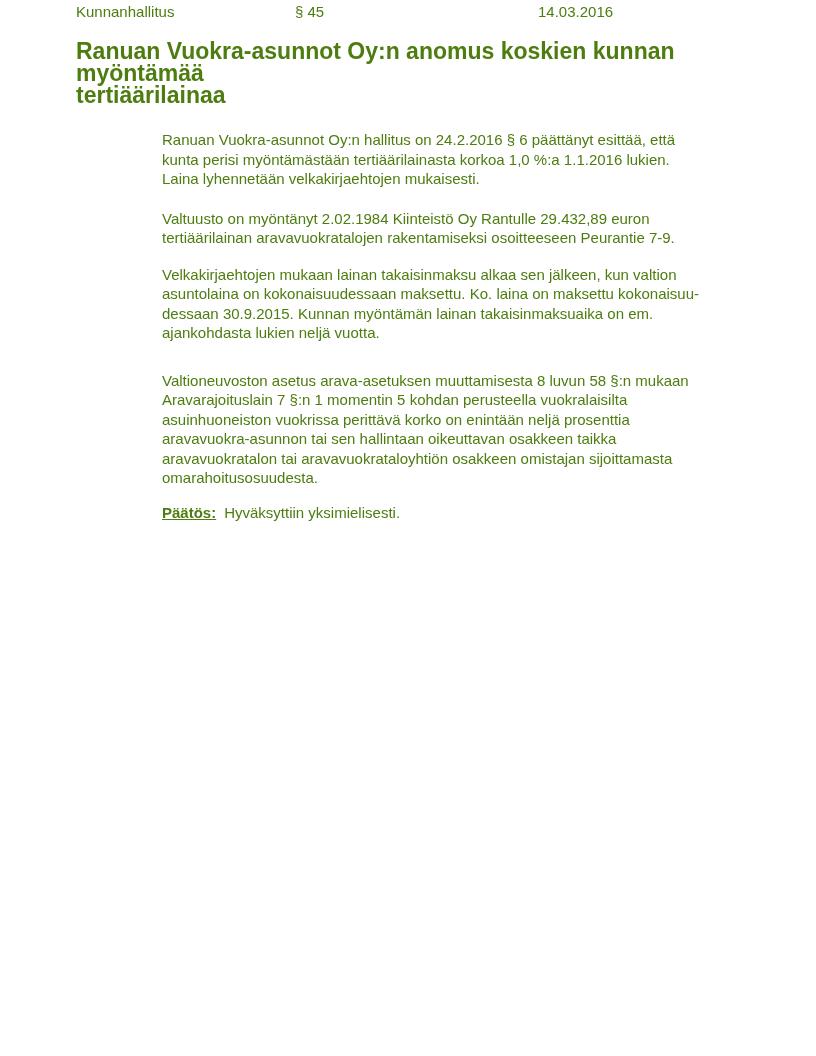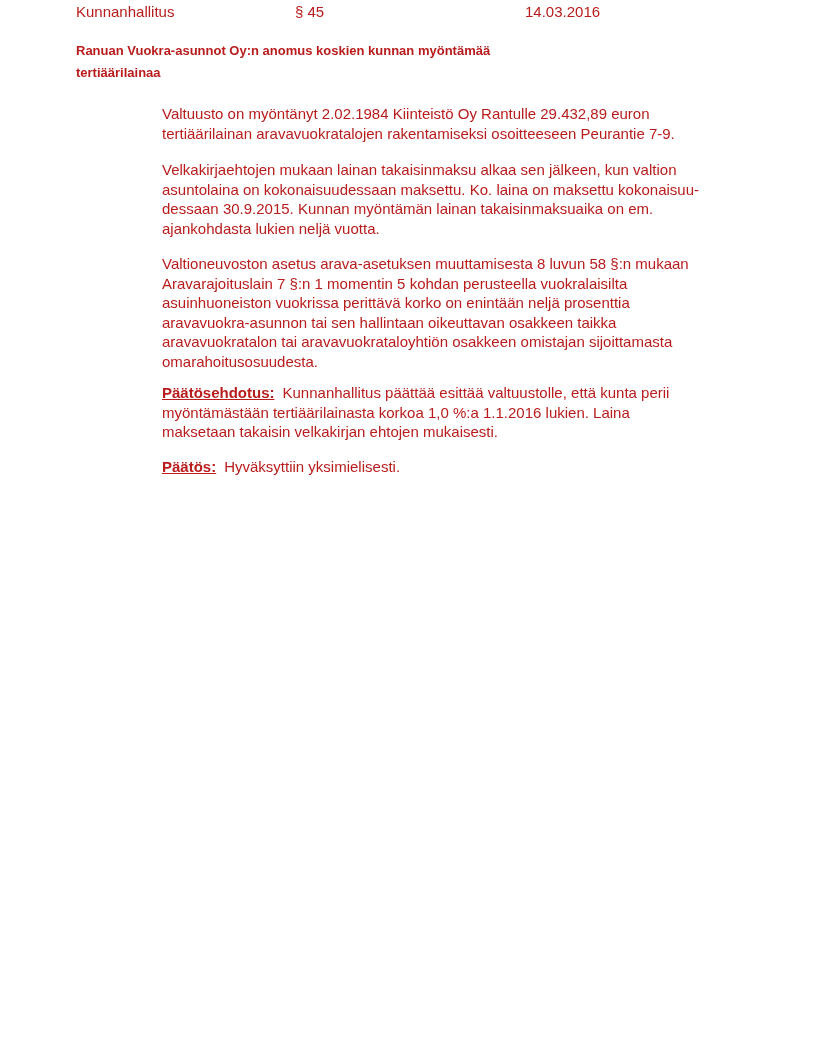--- a/index.html
+++ b/index.html
@@ -6,40 +6,40 @@
   html, body {
     margin: 0;
     padding: 0;
     background: #ffffff;
   }
   .page {
     position: relative;
     width: 816px;
     height: 1056px;
     background: #ffffff;
-    color: #b91c1c;
+    color: #4d7c0f;
     font-family: "Liberation Sans", "DejaVu Sans", sans-serif;
     font-size: 15px;
     line-height: 19.5px;
     overflow: hidden;
     box-sizing: border-box;
     padding: 2px 60px 0 76px;
   }
   .header-row {
     position: relative;
     height: 15px;
     white-space: nowrap;
   }
   .header-row .h-left   { position: absolute; left: 0; top: 0; }
   .header-row .h-center { position: absolute; left: 219px; top: 0; }
-  .header-row .h-right  { position: absolute; left: 449px; top: 0; }
+  .header-row .h-right  { position: absolute; left: 462px; top: 0; }
 
   .doc-title {
     margin-top: 23px;
-    font-size: 13px;
+    font-size: 23px;
     font-weight: bold;
     line-height: 22px;
     white-space: pre-line;
     width: 640px;
   }
   .case-number {
     margin-top: 15px;
   }
   .section-ref {
     margin-top: 20px;
@@ -49,21 +49,21 @@
     width: 624px;
   }
   .para {
     white-space: pre-line;
     margin: 0;
   }
   .p1 { margin-top: 24px; }
   .p2 { margin-top: 20px; }
   .p3 { margin-top: 17px; }
   .p4 { margin-top: 17px; }
-  .p5 { margin-top: 16px; }
+  .p5 { margin-top: 28px; }
   .decision-proposal { margin-top: 12px; }
   .decision          { margin-top: 15px; }
   .label {
     font-weight: bold;
     text-decoration: underline;
     margin-right: 8px;
   }
   .contact {
     margin-top: 33px;
     white-space: pre-line;
@@ -80,39 +80,39 @@
     <span class="h-right">14.03.2016</span>
   </div>
 
   <h1 class="doc-title">Ranuan Vuokra-asunnot Oy:n anomus koskien kunnan myöntämää
 tertiäärilainaa</h1>
 
 
 
   <div class="content">
 
+    <p class="para p1">Ranuan Vuokra-asunnot Oy:n hallitus on 24.2.2016 § 6 päättänyt esittää, että
+kunta perisi myöntämästään tertiäärilainasta korkoa 1,0 %:a 1.1.2016 lukien.
+Laina lyhennetään velkakirjaehtojen mukaisesti.</p>
 
     <p class="para p2">Valtuusto on myöntänyt 2.02.1984 Kiinteistö Oy Rantulle 29.432,89 euron
 tertiäärilainan aravavuokratalojen rakentamiseksi osoitteeseen Peurantie 7-9.</p>
 
 
     <p class="para p4">Velkakirjaehtojen mukaan lainan takaisinmaksu alkaa sen jälkeen, kun valtion
 asuntolaina on kokonaisuudessaan maksettu. Ko. laina on maksettu kokonaisuu-
 dessaan 30.9.2015. Kunnan myöntämän lainan takaisinmaksuaika on em.
 ajankohdasta lukien neljä vuotta.</p>
 
     <p class="para p5">Valtioneuvoston asetus arava-asetuksen muuttamisesta 8 luvun 58 §:n mukaan
 Aravarajoituslain 7 §:n 1 momentin 5 kohdan perusteella vuokralaisilta
 asuinhuoneiston vuokrissa perittävä korko on enintään neljä prosenttia
 aravavuokra-asunnon tai sen hallintaan oikeuttavan osakkeen taikka
 aravavuokratalon tai aravavuokrataloyhtiön osakkeen omistajan sijoittamasta
 omarahoitusosuudesta.</p>
 
-    <p class="para decision-proposal"><span class="label">Päätösehdotus:</span><span>Kunnanhallitus päättää esittää valtuustolle, että kunta perii
-myöntämästään tertiäärilainasta korkoa 1,0 %:a 1.1.2016 lukien. Laina
-maksetaan takaisin velkakirjan ehtojen mukaisesti.</span></p>
 
     <p class="para decision"><span class="label">Päätös:</span><span>Hyväksyttiin yksimielisesti.</span></p>
 
 
   </div>
 
 </div>
 
 </body></html>

